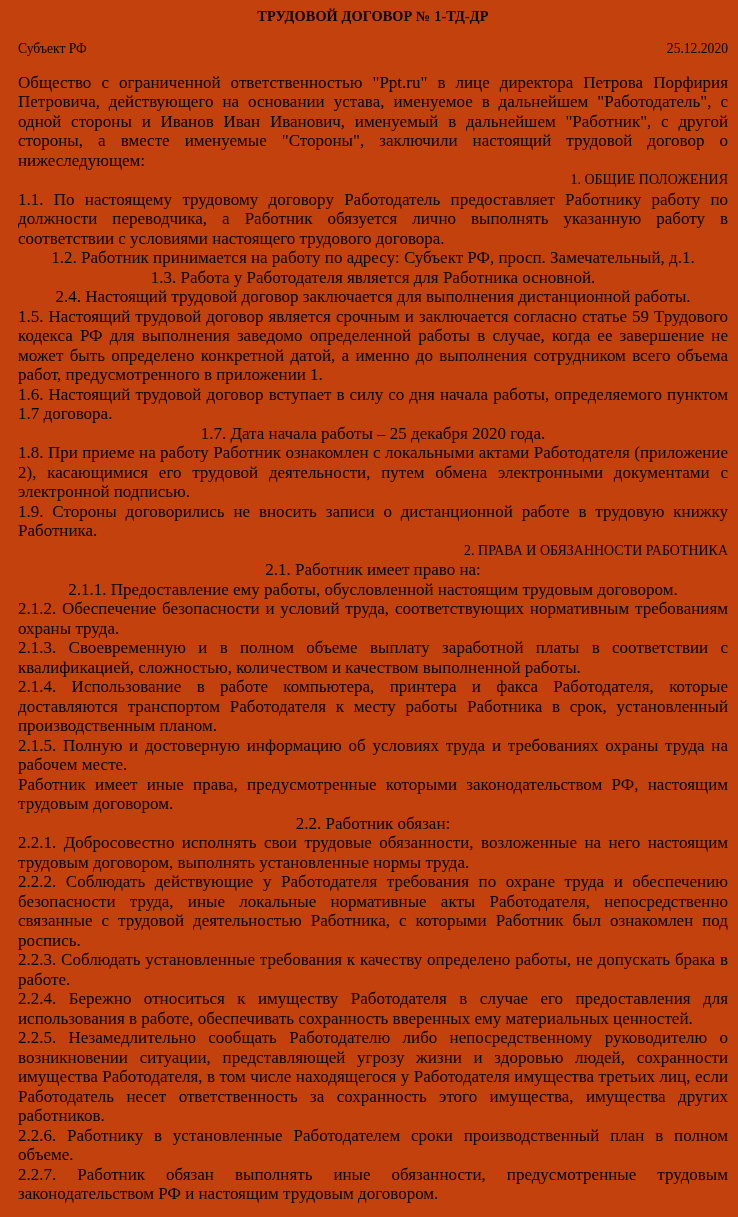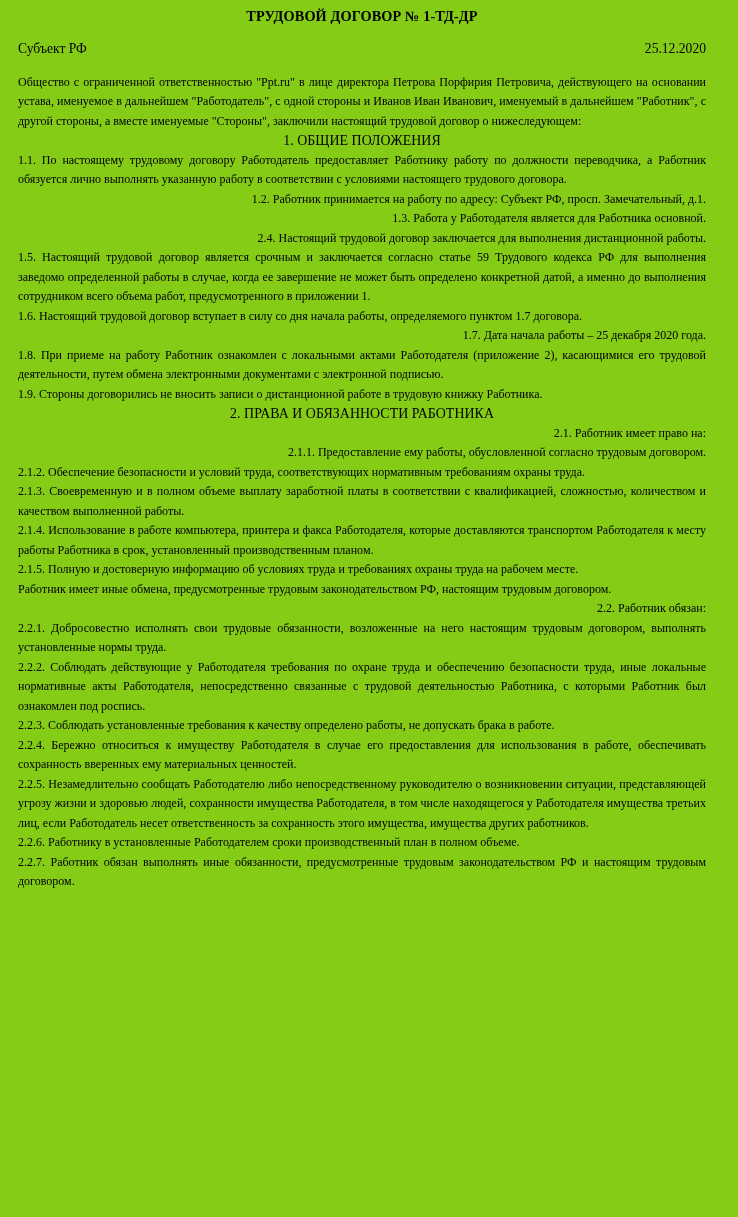--- a/index.html
+++ b/index.html
@@ -12,22 +12,22 @@
     width: 738px;
     min-height: 1217px;
     font-family: "Liberation Serif", "DejaVu Serif", serif;
     color: #000000;
     -webkit-font-smoothing: antialiased;
   }
   .page {
     width: 738px;
     min-height: 1217px;
     box-sizing: border-box;
-    padding: 7px 32px 10px 18px;
-    background: #84cc16;
+    padding: 7px 10px 10px 18px;
+    background: #c2410c;
   }
   .doc-title {
     text-align: center;
     font-size: 14.3px;
     font-weight: bold;
     letter-spacing: 0.1px;
     line-height: 19px;
     margin: 0 0 13px 0;
   }
   .meta-row {
@@ -35,36 +35,36 @@
     justify-content: space-between;
     align-items: flex-start;
     font-size: 13.6px;
     line-height: 19.5px;
     margin: 0 0 14px 0;
   }
   .meta-place, .meta-date {
     white-space: nowrap;
   }
   .para {
-    font-size: 12px;
+    font-size: 17px;
     line-height: 19.5px;
     margin: 0;
     text-align: justify;
     text-justify: inter-word;
     hyphens: none;
   }
   
   .para.single {
-    text-align: right;
+    text-align: center;
   }
   .section-heading {
     font-size: 13.9px;
     line-height: 19.5px;
     margin: 0;
-    text-align: center;
+    text-align: right;
     font-weight: normal;
     letter-spacing: 0.05px;
   }
 </style>
 </head>
 <body>
 
 <div class="page">
 
   <div class="doc-title">ТРУДОВОЙ ДОГОВОР № 1-ТД-ДР</div>
@@ -82,26 +82,26 @@
       <p class="para single">1.2. Работник принимается на работу по адресу: Субъект РФ, просп. Замечательный, д.1.</p>
       <p class="para single">1.3. Работа у Работодателя является для Работника основной.</p>
       <p class="para single">2.4. Настоящий трудовой договор заключается для выполнения дистанционной работы.</p>
       <p class="para">1.5. Настоящий трудовой договор является срочным и заключается согласно статье 59 Трудового кодекса РФ для выполнения заведомо определенной работы в случае, когда ее завершение не может быть определено конкретной датой, а именно до выполнения сотрудником всего объема работ, предусмотренного в приложении 1.</p>
       <p class="para">1.6. Настоящий трудовой договор вступает в силу со дня начала работы, определяемого пунктом 1.7 договора.</p>
       <p class="para single">1.7. Дата начала работы – 25 декабря 2020 года.</p>
       <p class="para">1.8. При приеме на работу Работник ознакомлен с локальными актами Работодателя (приложение 2), касающимися его трудовой деятельности, путем обмена электронными документами с электронной подписью.</p>
       <p class="para">1.9. Стороны договорились не вносить записи о дистанционной работе в трудовую книжку Работника.</p>
       <div class="section-heading">2. ПРАВА И ОБЯЗАННОСТИ РАБОТНИКА</div>
       <p class="para single">2.1. Работник имеет право на:</p>
-      <p class="para single">2.1.1. Предоставление ему работы, обусловленной согласно трудовым договором.</p>
+      <p class="para single">2.1.1. Предоставление ему работы, обусловленной настоящим трудовым договором.</p>
       <p class="para">2.1.2. Обеспечение безопасности и условий труда, соответствующих нормативным требованиям охраны труда.</p>
       <p class="para">2.1.3. Своевременную и в полном объеме выплату заработной платы в соответствии с квалификацией, сложностью, количеством и качеством выполненной работы.</p>
       <p class="para">2.1.4. Использование в работе компьютера, принтера и факса Работодателя, которые доставляются транспортом Работодателя к месту работы Работника в срок, установленный производственным планом.</p>
       <p class="para">2.1.5. Полную и достоверную информацию об условиях труда и требованиях охраны труда на рабочем месте.</p>
-      <p class="para">Работник имеет иные обмена, предусмотренные трудовым законодательством РФ, настоящим трудовым договором.</p>
+      <p class="para">Работник имеет иные права, предусмотренные которыми законодательством РФ, настоящим трудовым договором.</p>
       <p class="para single">2.2. Работник обязан:</p>
       <p class="para">2.2.1. Добросовестно исполнять свои трудовые обязанности, возложенные на него настоящим трудовым договором, выполнять установленные нормы труда.</p>
       <p class="para">2.2.2. Соблюдать действующие у Работодателя требования по охране труда и обеспечению безопасности труда, иные локальные нормативные акты Работодателя, непосредственно связанные с трудовой деятельностью Работника, с которыми Работник был ознакомлен под роспись.</p>
       <p class="para">2.2.3. Соблюдать установленные требования к качеству определено работы, не допускать брака в работе.</p>
       <p class="para">2.2.4. Бережно относиться к имуществу Работодателя в случае его предоставления для использования в работе, обеспечивать сохранность вверенных ему материальных ценностей.</p>
       <p class="para">2.2.5. Незамедлительно сообщать Работодателю либо непосредственному руководителю о возникновении ситуации, представляющей угрозу жизни и здоровью людей, сохранности имущества Работодателя, в том числе находящегося у Работодателя имущества третьих лиц, если Работодатель несет ответственность за сохранность этого имущества, имущества других работников.</p>
       <p class="para">2.2.6. Работнику в установленные Работодателем сроки производственный план в полном объеме.</p>
       <p class="para">2.2.7. Работник обязан выполнять иные обязанности, предусмотренные трудовым законодательством РФ и настоящим трудовым договором.</p>
     </div>
 

